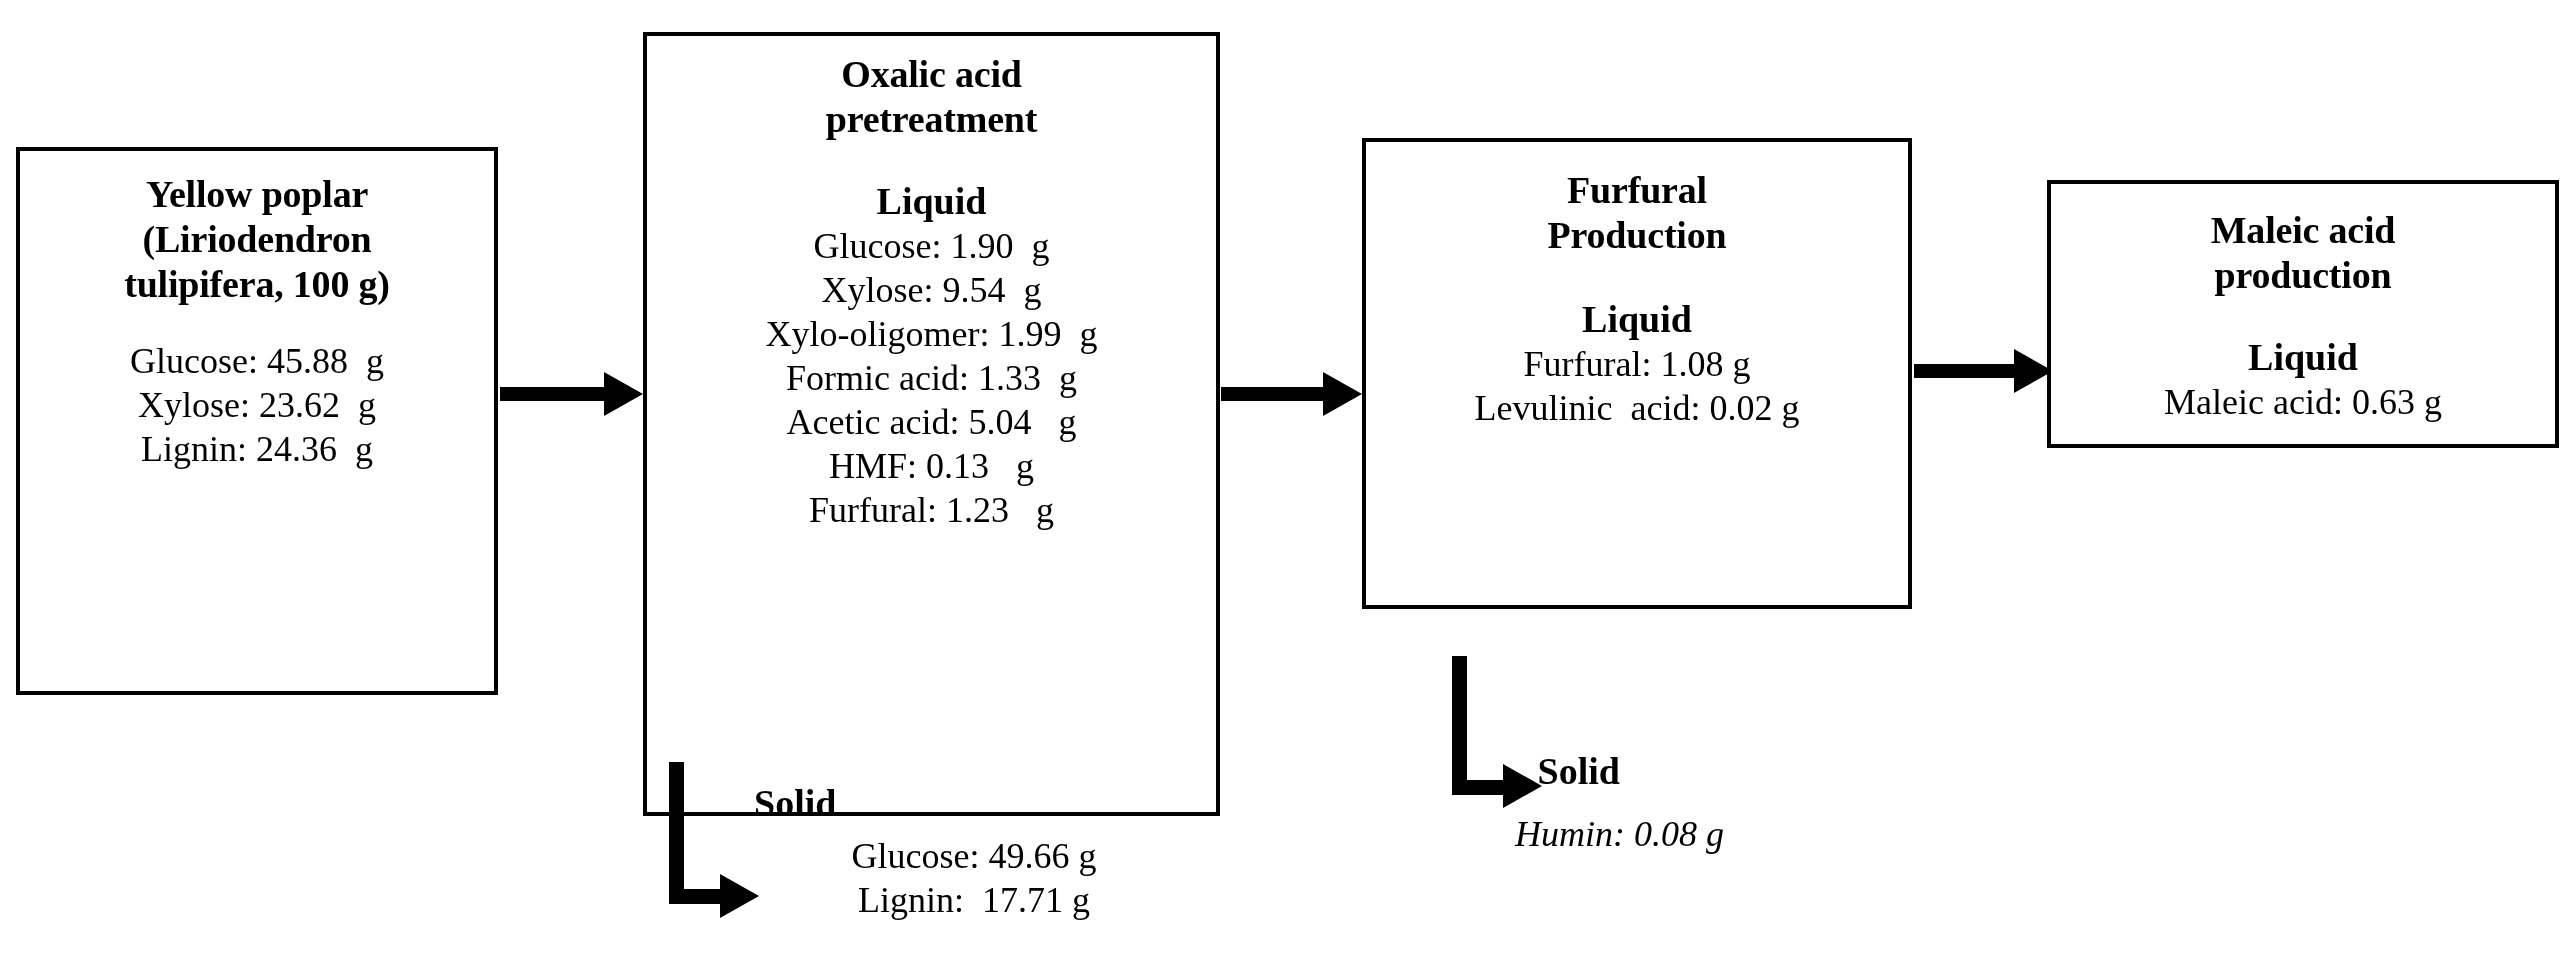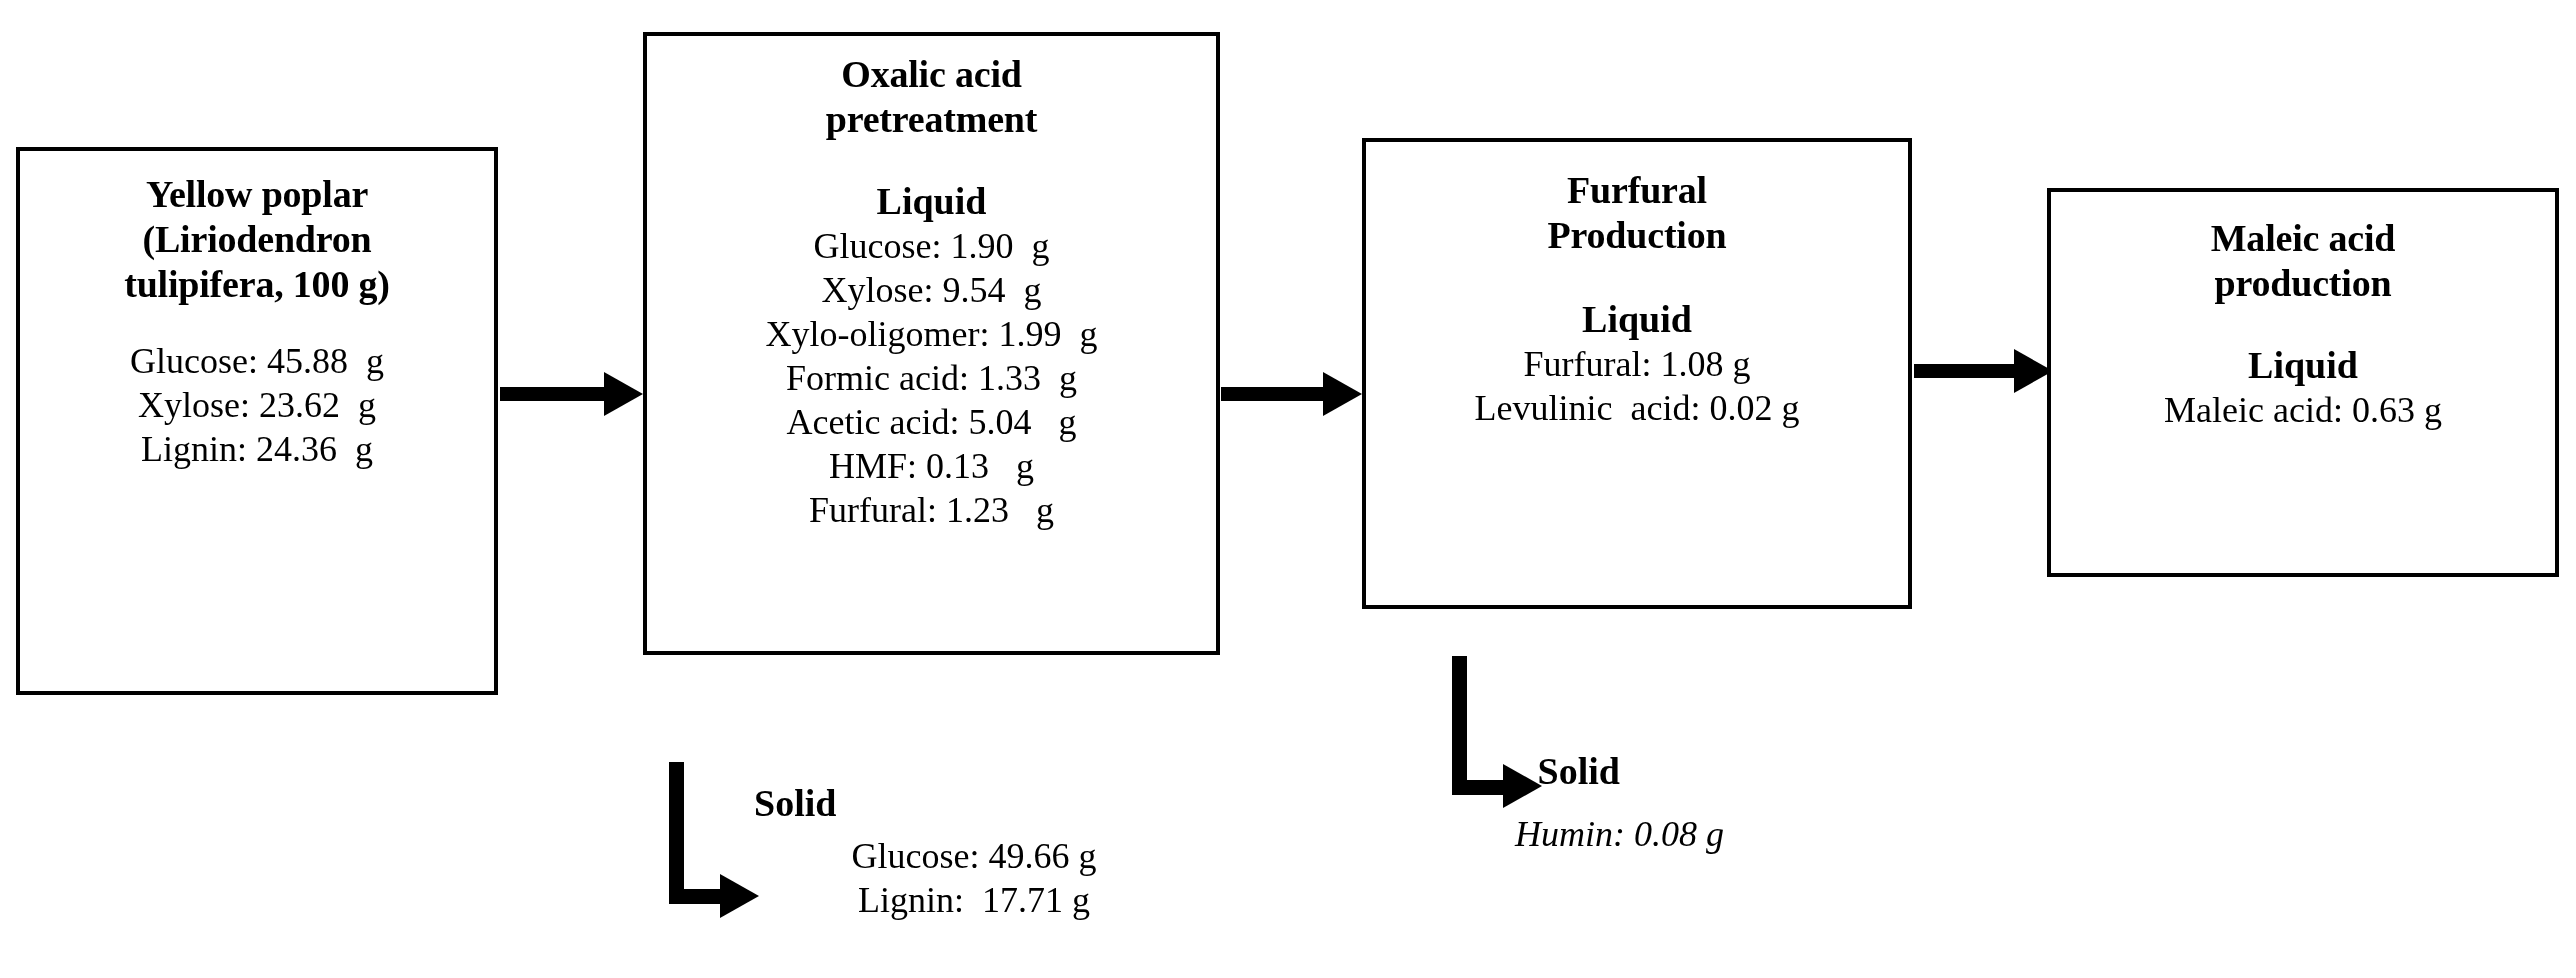--- a/index.html
+++ b/index.html
@@ -122,21 +122,21 @@
       <div class="comp-line">Xylose: 23.62  g</div>
       <div class="comp-line">Lignin: 24.36  g</div>
     </div>
   </div>
 
   <div class="arrow-h" style="left:500px; top:394px; width:143px;">
     <div class="shaft" style="width:106px;"></div>
     <div class="head" style="left:104px;"></div>
   </div>
 
-  <div class="pbox" style="left:643px; top:32px; width:577px; height:623px; padding:16px 11.2px 0 11.2px;">
+  <div class="pbox" style="left:643px; top:32px; width:577px; height:784px; padding:16px 11.2px 0 11.2px;">
     <div class="box-title">
       <div>Oxalic acid</div>
       <div>pretreatment</div>
     </div>
     <div class="phase-head" style="margin-top:37px;">Liquid</div>
     <div class="comp-list" style="margin-top:1.6px;">
       <div class="comp-line">Glucose: 1.90  g</div>
       <div class="comp-line">Xylose: 9.54  g</div>
       <div class="comp-line">Xylo-oligomer: 1.99  g</div>
       <div class="comp-line">Formic acid: 1.33  g</div>
@@ -188,21 +188,21 @@
     <div class="comp-list" style="margin-top:19px; text-align:left;font-style:italic;">
       <div class="comp-line">Humin: 0.08 g</div>
     </div>
   </div>
 
   <div class="arrow-h" style="left:1914px; top:371px; width:137px;">
     <div class="shaft" style="width:101px;"></div>
     <div class="head" style="left:100px;"></div>
   </div>
 
-  <div class="pbox" style="left:2047px; top:188px; width:512px; height:389px; padding:24px 11.2px 0 11.2px;">
+  <div class="pbox" style="left:2047px; top:180px; width:512px; height:268px; padding:24px 11.2px 0 11.2px;">
     <div class="box-title">
       <div>Maleic acid</div>
       <div>production</div>
     </div>
     <div class="phase-head" style="margin-top:37px;">Liquid</div>
     <div class="comp-list" style="margin-top:1.6px;">
       <div class="comp-line">Maleic acid: 0.63 g</div>
     </div>
   </div>
 

